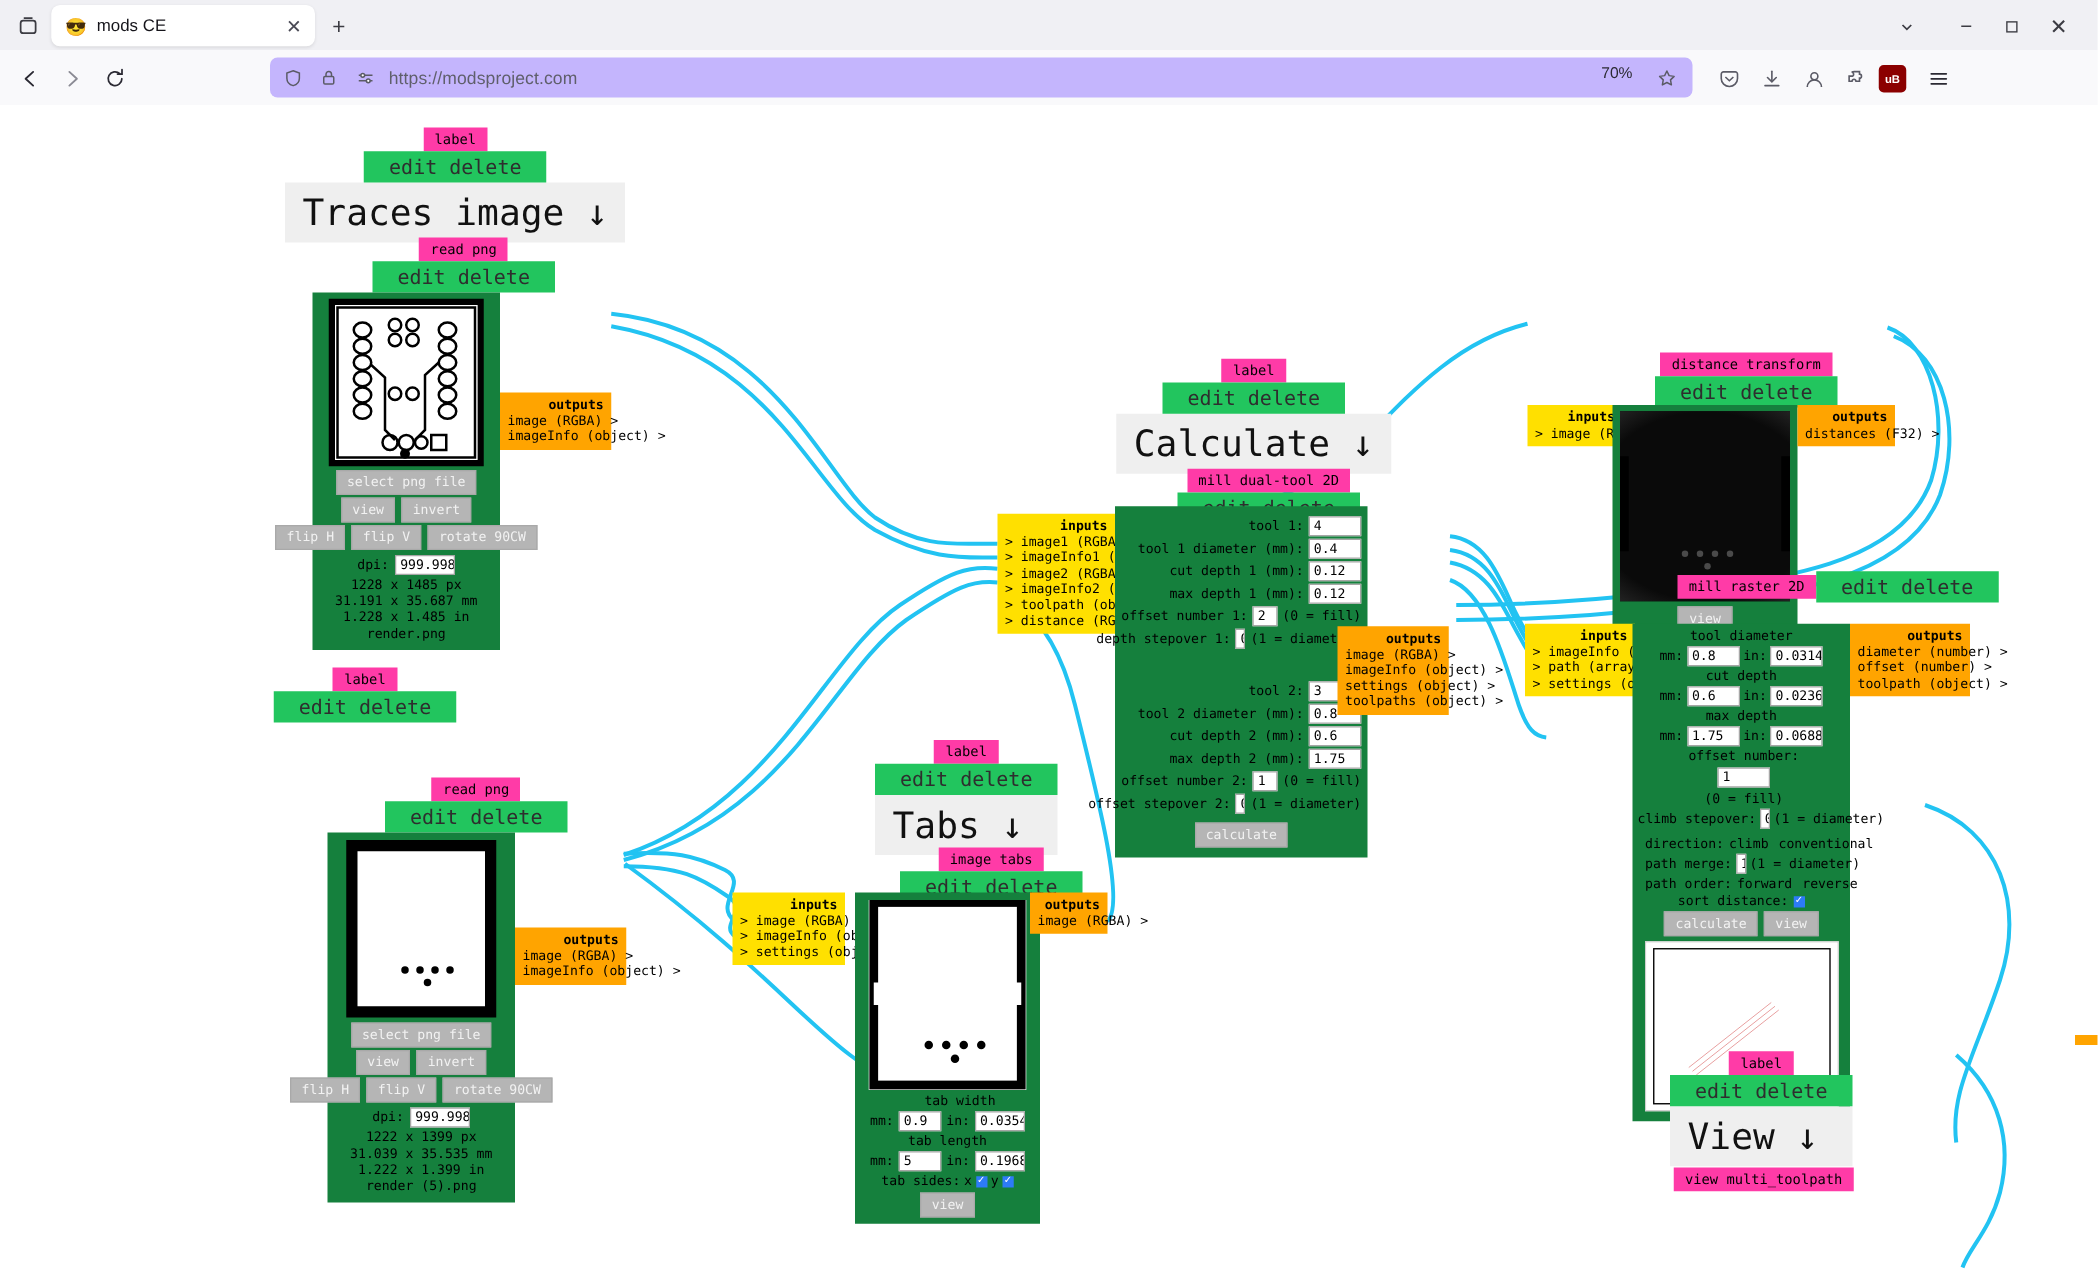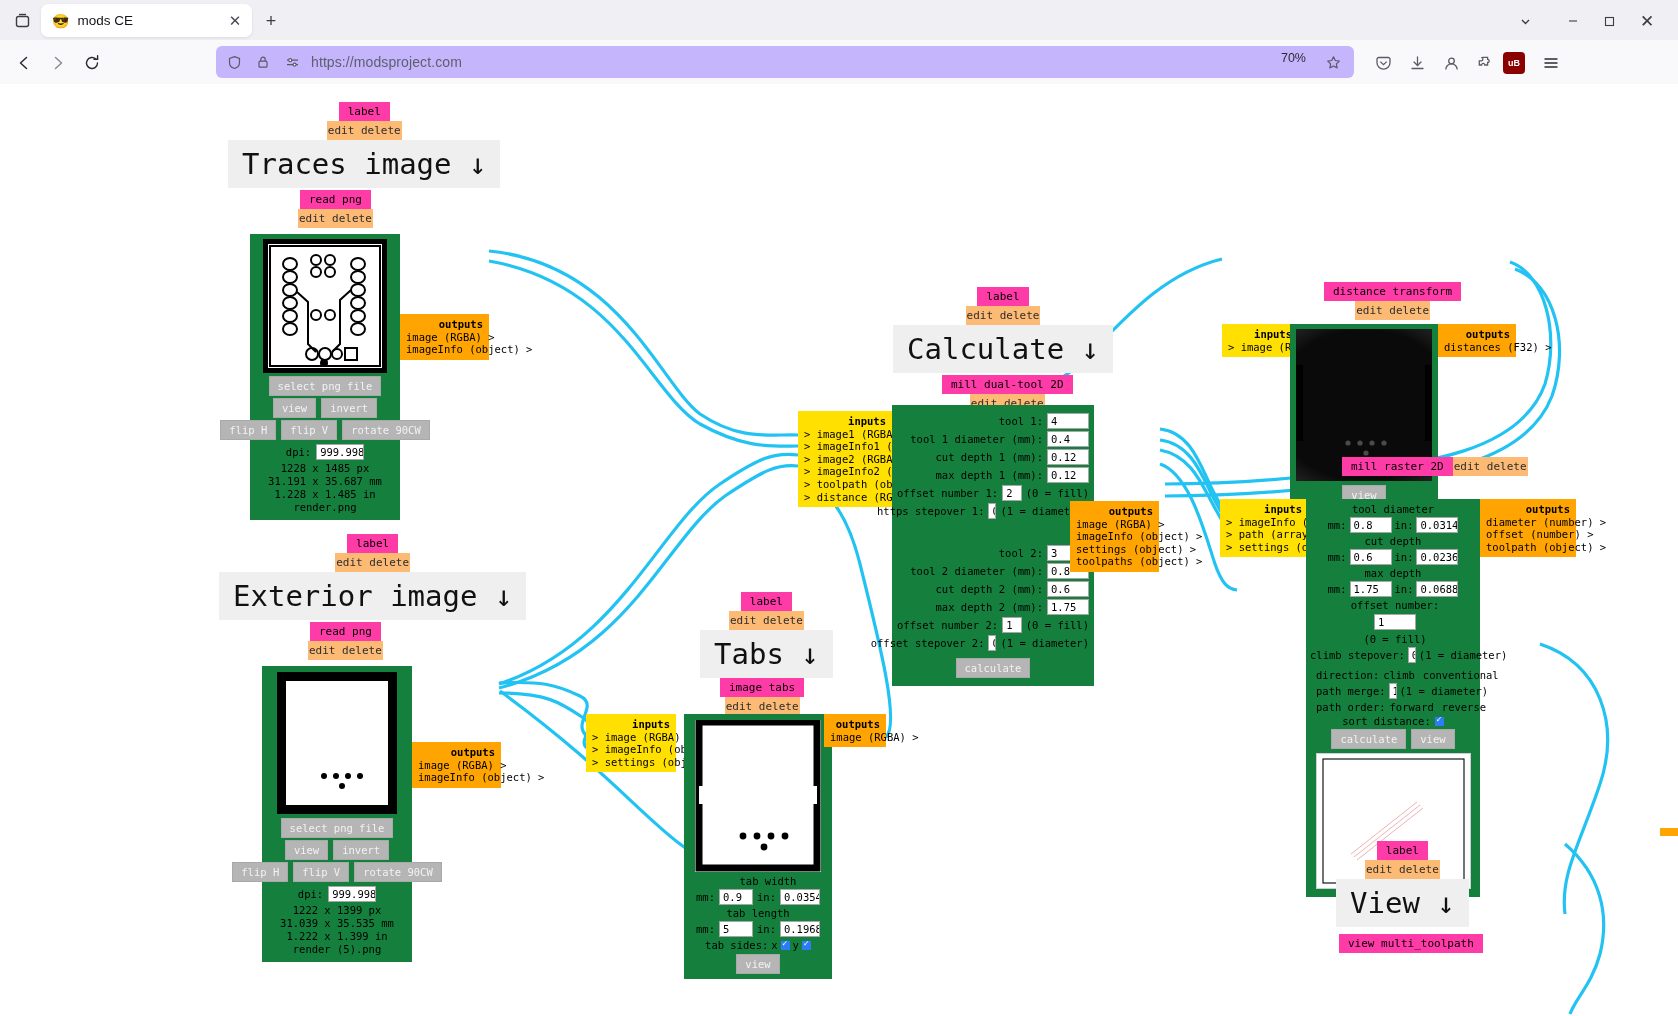--- a/index.html
+++ b/index.html
@@ -53,22 +53,22 @@
   #canvas { position:absolute; left:0; top:84px; width:1678px; height:932px; background:#fff; overflow:hidden; }
   #wires { position:absolute; left:0; top:0; width:1678px; height:932px; pointer-events:none; }
 
   
   .node { position:absolute; }
   .nodename {
     background:#ff3ba7; color:#000; font-family:"DejaVu Sans Mono","Liberation Mono",monospace;
     font-size:11px; padding:3px 9px; display:inline-block; white-space:nowrap; letter-spacing:0;
   }
   .nodeed {
-    background:#fdba74; color:#2e2e2e; font-family:"DejaVu Sans Mono","Liberation Mono",monospace;
-    font-size:11px; padding:3px 1px; display:inline-block; white-space:nowrap;
+    background:#22c55e; color:#2e2e2e; font-family:"DejaVu Sans Mono","Liberation Mono",monospace;
+    font-size:16px; padding:3px 20px; display:inline-block; white-space:nowrap;
   }
   .hdrrow { display:flex; flex-direction:column; align-items:center; }
   .body { background:#15803d; }
   .ports {
     font-family:"DejaVu Sans Mono","Liberation Mono",monospace; font-size:10.5px;
     color:#000; padding:4px 6px; line-height:12.6px; white-space:nowrap;
   }
   .ports.in  { background:#ffe000; }
   .ports.out { background:#ffa400; }
   .ports .ptitle { font-weight:bold; display:block; }
@@ -326,21 +326,20 @@
       <div><span>image (RGBA)</span> &gt;</div>
       <div><span>imageInfo (object)</span> &gt;</div>
     </div>
   </div>
 
   <div class="node" style="left:219px; top:450px;">
     <div class="hdrrow">
       <div class="nodename">label</div>
       <div class="nodeed">edit delete</div>
     </div>
-    <div class="labelnode">Exterior image ↓</div>
   </div>
 
   <div class="node" style="left:262px; top:538px;">
     <div style="position:absolute; left:46px; top:0; display:flex; flex-direction:column; align-items:center;">
       <div class="nodename">read png</div>
       <div class="nodeed">edit delete</div>
     </div>
     <div class="body" style="position:absolute; left:0; top:44px; width:150px; padding-bottom:6px;">
       <div style="width:120px; height:142px; margin:6px auto 0; background:#000; position:relative;">
         <div style="position:absolute; left:9px; top:9px; width:102px; height:124px; background:#fff;"></div>
@@ -489,21 +488,21 @@
           <div class="rw" style="justify-content: flex-end; gap: 4px;">
             <span class="lbl">max depth 1 (mm):</span>
             <span class="fld" style="width: 42px;">0.12</span>
           </div>
           <div class="rw" style="justify-content: flex-end; gap: 4px;">
             <span class="lbl">offset number 1:</span>
             <span class="fld" style="width: 36px;">2</span>
             <span class="lbl">(0 = fill)</span>
           </div>
           <div class="rw" style="justify-content: flex-end; gap: 4px;">
-            <span class="lbl">https stepover 1:</span>
+            <span class="lbl">depth stepover 1:</span>
             <span class="fld" style="width: 36px;">0.5</span>
             <span class="lbl">(1 = diameter)</span>
           </div>
         </div>
       <div style="height:10px;"></div>
       <div id="dual-rows2">
           <div class="rw" style="justify-content: flex-end; gap: 4px; margin-top: 14px;">
             <span class="lbl">tool 2:</span>
             <span class="fld" style="width: 42px;">3</span>
           </div>

